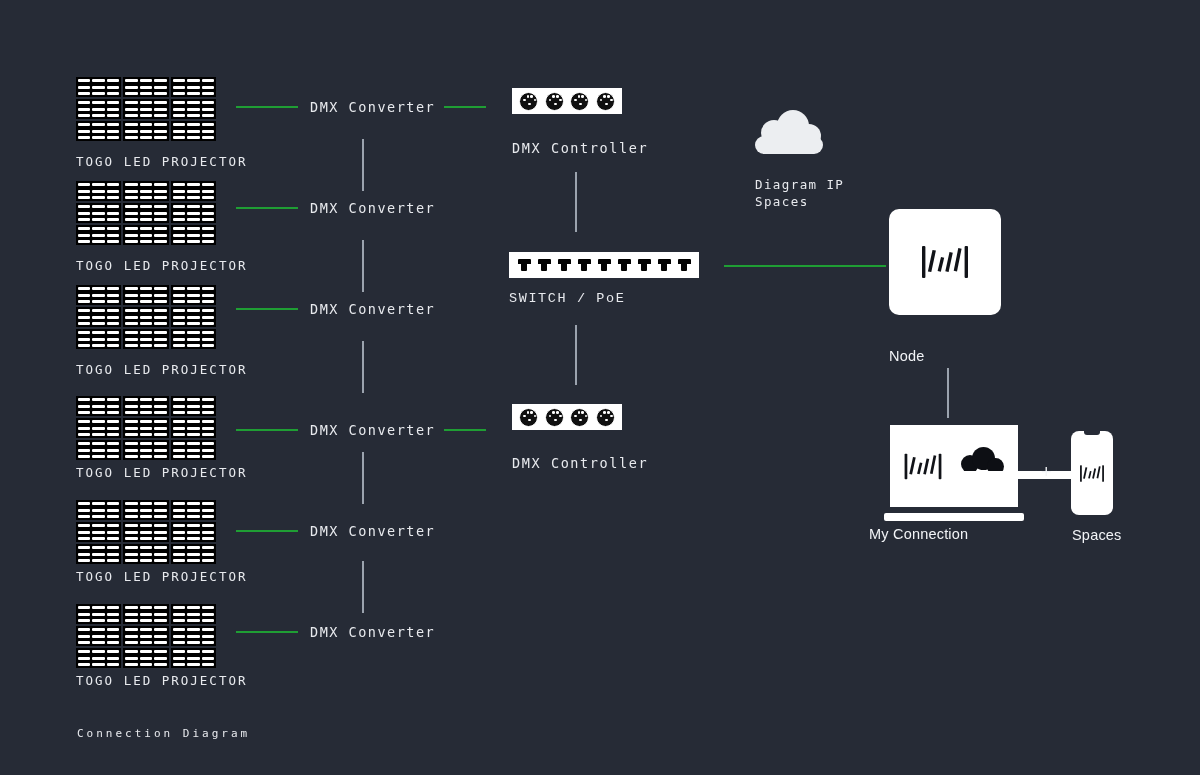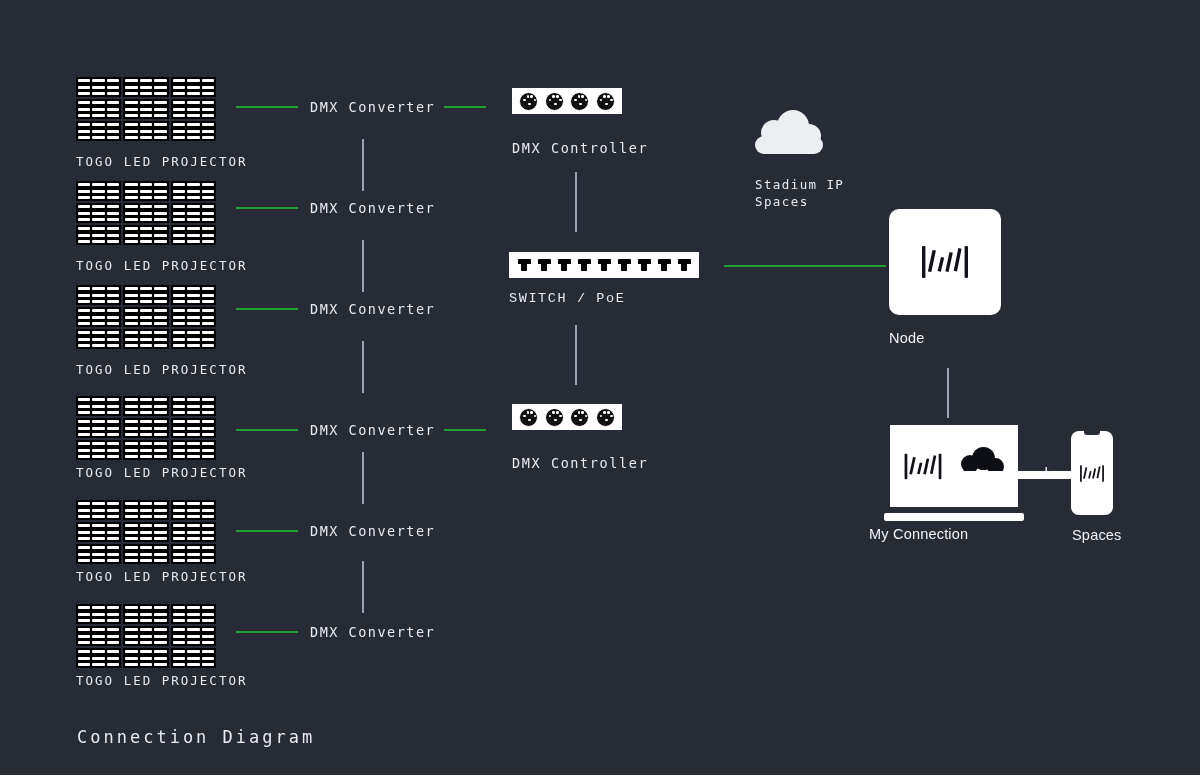--- a/index.html
+++ b/index.html
@@ -17,21 +17,21 @@
   .mono{
     font-family:"DejaVu Sans Mono","Liberation Mono",monospace;
     color:#e8eaee;
     letter-spacing:1.6px;
     white-space:pre;
   }
   .lbl-proj{font-size:12.5px;letter-spacing:2.0px;}
   .lbl-conv{font-size:13.5px;letter-spacing:1.5px;}
   .lbl-dev{font-size:13.5px;letter-spacing:1.6px;}
   .lbl-cloud{font-size:12.5px;letter-spacing:1.4px;line-height:17px;}
-  .title{font-size:17px;letter-spacing:3.0px;}
+  .title{font-size:11px;letter-spacing:3.0px;}
   .sans{
     font-family:"Liberation Sans","DejaVu Sans",sans-serif;
     color:#f2f4f7;font-size:14.5px;letter-spacing:0.2px;white-space:nowrap;
   }
 
   
   .gline{height:2px;background:#1f9e34;}
   .vline{width:2px;background:#9ba3ae;}
 
   
@@ -1236,38 +1236,38 @@
   <div class="abs gline" style="left:724px;top:265px;width:162px;"></div>
 
   <div class="abs" style="left:755px;top:118px;">
     <div class="cloud">
       <span class="c1"></span>
         <span class="c2"></span>
         <span class="c3"></span>
         <span class="base"></span>
     </div>
   </div>
-  <div class="abs mono lbl-cloud" style="left:755px;top:176px;">Stadium IP</div>
+  <div class="abs mono lbl-cloud" style="left:755px;top:176px;">Diagram IP</div>
   <div class="abs mono lbl-cloud" style="left:755px;top:193px;">Spaces</div>
 
   <div class="abs" style="left:889px;top:209px;">
     <div class="nodebox">
       <svg class="pplogo" width="50" height="40" viewBox="0 0 50 40">
         <g fill="#111318">
           <rect x="2" y="4" width="3.4" height="32" rx="1"></rect>
           <polygon points="12.5,8 15.9,8.6 11.3,30 7.9,29.4"></polygon>
           <polygon points="21.0,15 24.2,15.7 20.8,29.8 17.6,29.1"></polygon>
           <polygon points="29.5,10 32.8,10.7 28.6,30 25.3,29.3"></polygon>
           <polygon points="38.3,6 41.6,6.7 37.0,29.5 33.7,28.8"></polygon>
           <rect x="44.6" y="4" width="3.4" height="32" rx="1"></rect>
         </g>
       </svg>
     </div>
   </div>
-  <div class="abs sans" style="left:889px;top:330px;">Node</div>
+  <div class="abs sans" style="left:889px;top:348px;">Node</div>
 
   <div class="abs vline" style="left:947px;top:368px;height:50px;"></div>
 
   <div class="abs" style="left:884px;top:425px;">
     <div class="laptop">
       <div class="screen">
         <svg class="pplogo" width="40" height="33" viewBox="0 0 50 40">
           <g fill="#111318">
             <rect x="2" y="4" width="3.4" height="32" rx="1"></rect>
             <polygon points="12.5,8 15.9,8.6 11.3,30 7.9,29.4"></polygon>

